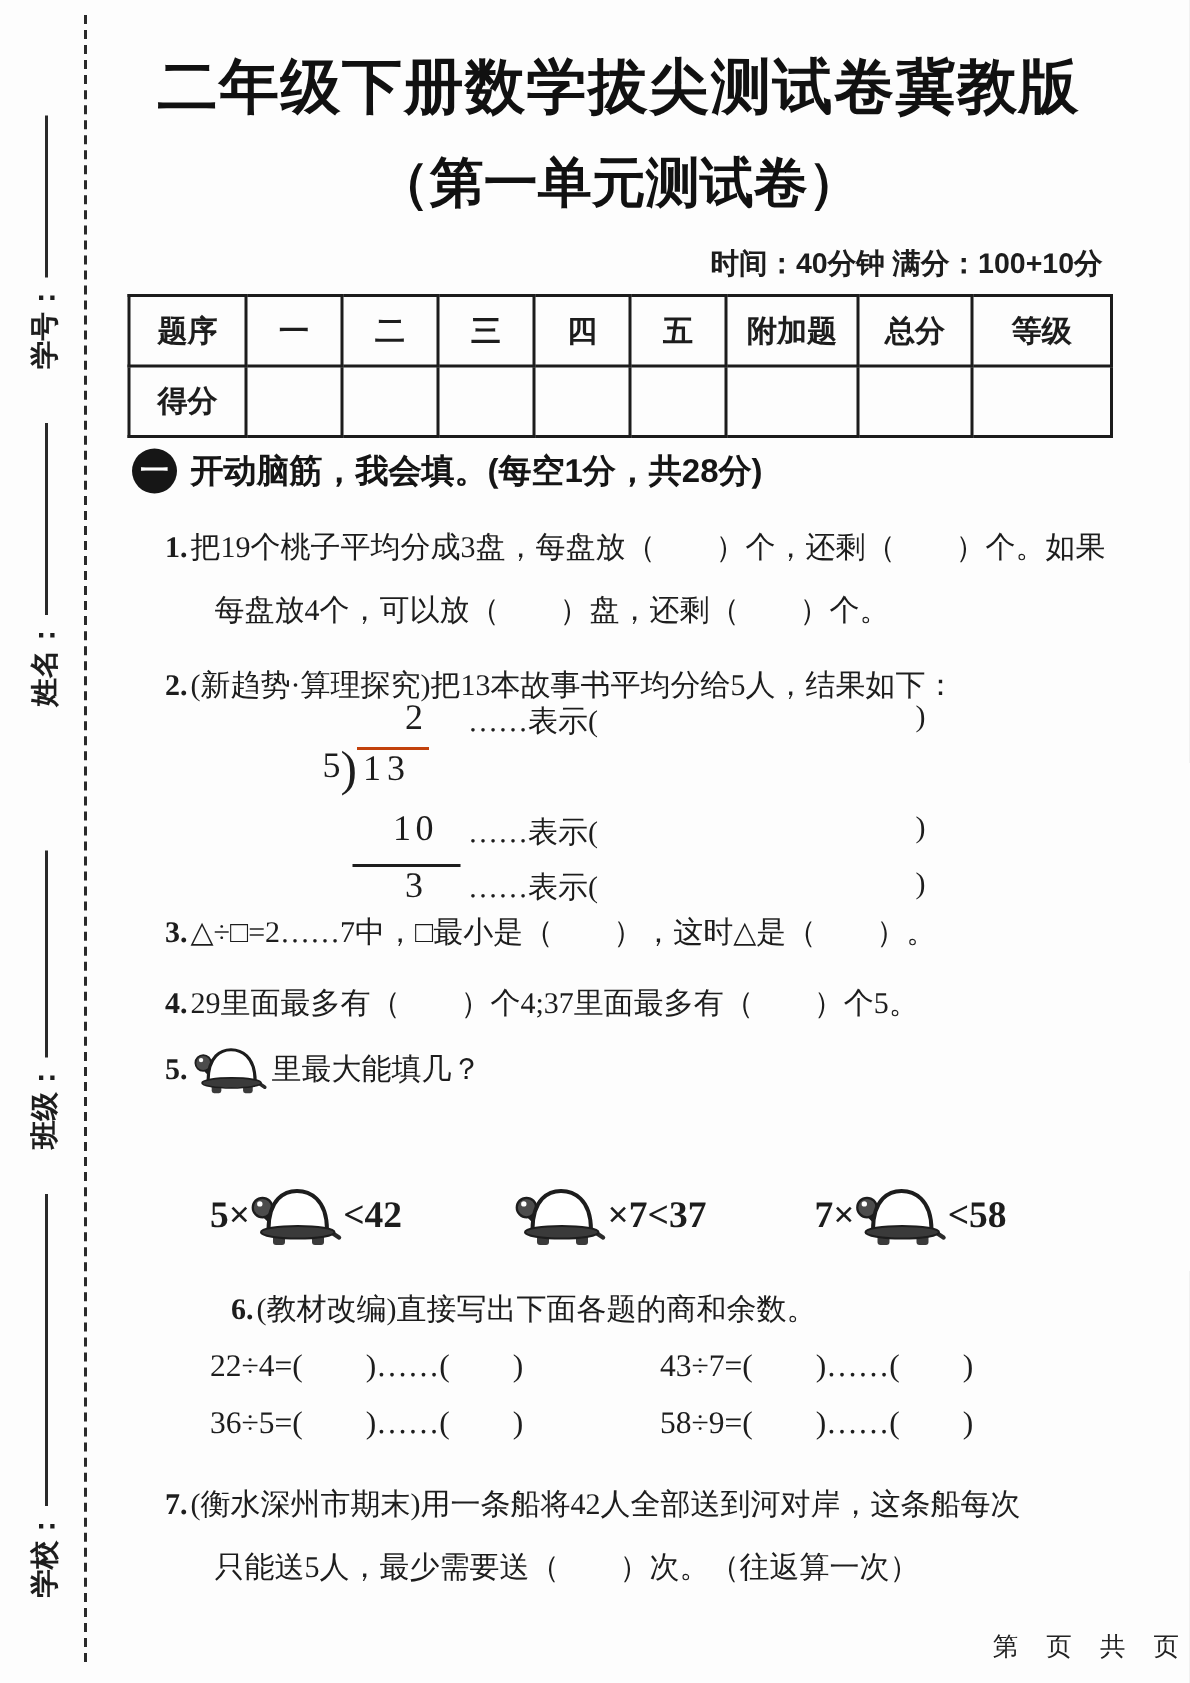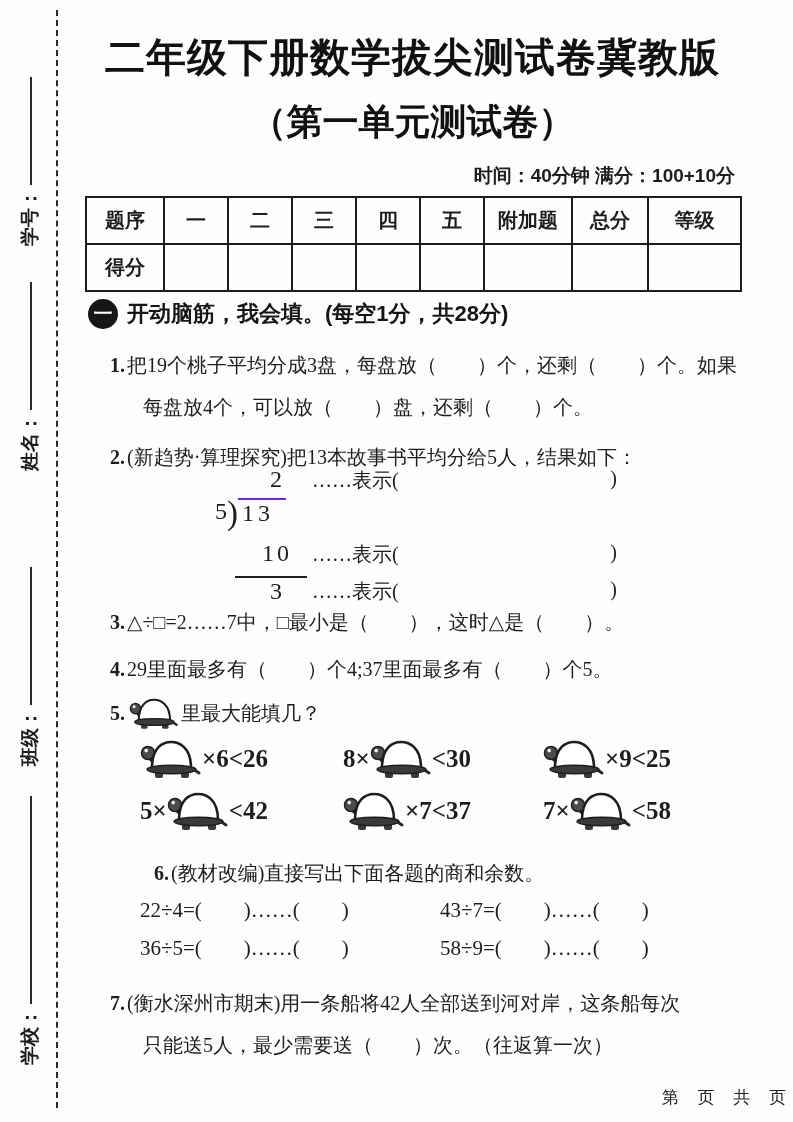--- a/index.html
+++ b/index.html
@@ -65,21 +65,21 @@
   .sec-title{font-size:22px;font-weight:800;font-family:"Liberation Sans","DejaVu Sans",sans-serif;color:#151515;}
   
   .q{position:absolute;left:110px;width:640px;font-size:20px;line-height:42px;}
   .qnum{font-weight:700;margin-right:2px;}
   .cont{padding-left:33px;}
   
   .division{position:absolute;left:85px;top:466px;width:560px;height:150px;font-size:24px;}
   .dv-quot{position:absolute;left:160px;top:0;width:62px;text-align:center;}
   .dv-row{position:absolute;left:130px;top:32px;display:flex;align-items:flex-start;}
   .dv-bracket{font-size:33px;line-height:34px;transform:translateY(-2px);}
-  .dv-dividend{border-top:2px solid #6d28d9;padding:0 12px 0 4px;letter-spacing:4px;text-align:center;}
+  .dv-dividend{border-top:2px solid #c2410c;padding:0 12px 0 4px;letter-spacing:4px;text-align:center;}
   .dv-prod{position:absolute;left:163px;top:74px;width:58px;text-align:center;letter-spacing:3px;}
   .dv-subline{position:absolute;left:150px;top:110px;width:72px;border-top:2px solid #1d1d1d;}
   .dv-rem{position:absolute;left:160px;top:112px;width:62px;text-align:center;}
   .dv-note{position:absolute;left:227px;width:305px;display:flex;justify-content:space-between;font-size:20px;}
   .dv-note.n1{top:1px;}.dv-note.n2{top:75px;}.dv-note.n3{top:112px;}
   
   .turtle-row{position:absolute;left:85px;width:655px;height:52px;}
   .turtle-item{position:absolute;display:flex;align-items:center;font-size:25px;font-weight:600;}
   .t-pos0{left:55px;}.t-pos1{left:258px;}.t-pos2{left:458px;}
   .q5line{display:flex;align-items:center;}
@@ -224,43 +224,20 @@
   </div>
 
   <div class="q q5line" style="top:692px;">
     <span class="qnum">5.</span>
     <svg class="turtle" width="50" height="37">
         <use href="#turtle"></use>
       </svg>
     <span>里最大能填几？</span>
   </div>
 
-  <div class="turtle-row" style="top:736px;">
-    <div class="turtle-item t-pos0">
-      <span></span>
-      <svg class="turtle" width="62" height="46">
-          <use href="#turtle"></use>
-        </svg>
-      <span>×6&lt;26</span>
-    </div>
-    <div class="turtle-item t-pos1">
-      <span>8×</span>
-      <svg class="turtle" width="62" height="46">
-          <use href="#turtle"></use>
-        </svg>
-      <span>&lt;30</span>
-    </div>
-    <div class="turtle-item t-pos2">
-      <span></span>
-      <svg class="turtle" width="62" height="46">
-          <use href="#turtle"></use>
-        </svg>
-      <span>×9&lt;25</span>
-    </div>
-  </div>
 
   <div class="turtle-row" style="top:788px;">
     <div class="turtle-item t-pos0">
       <span>5×</span>
       <svg class="turtle" width="62" height="46">
           <use href="#turtle"></use>
         </svg>
       <span>&lt;42</span>
     </div>
     <div class="turtle-item t-pos1">

